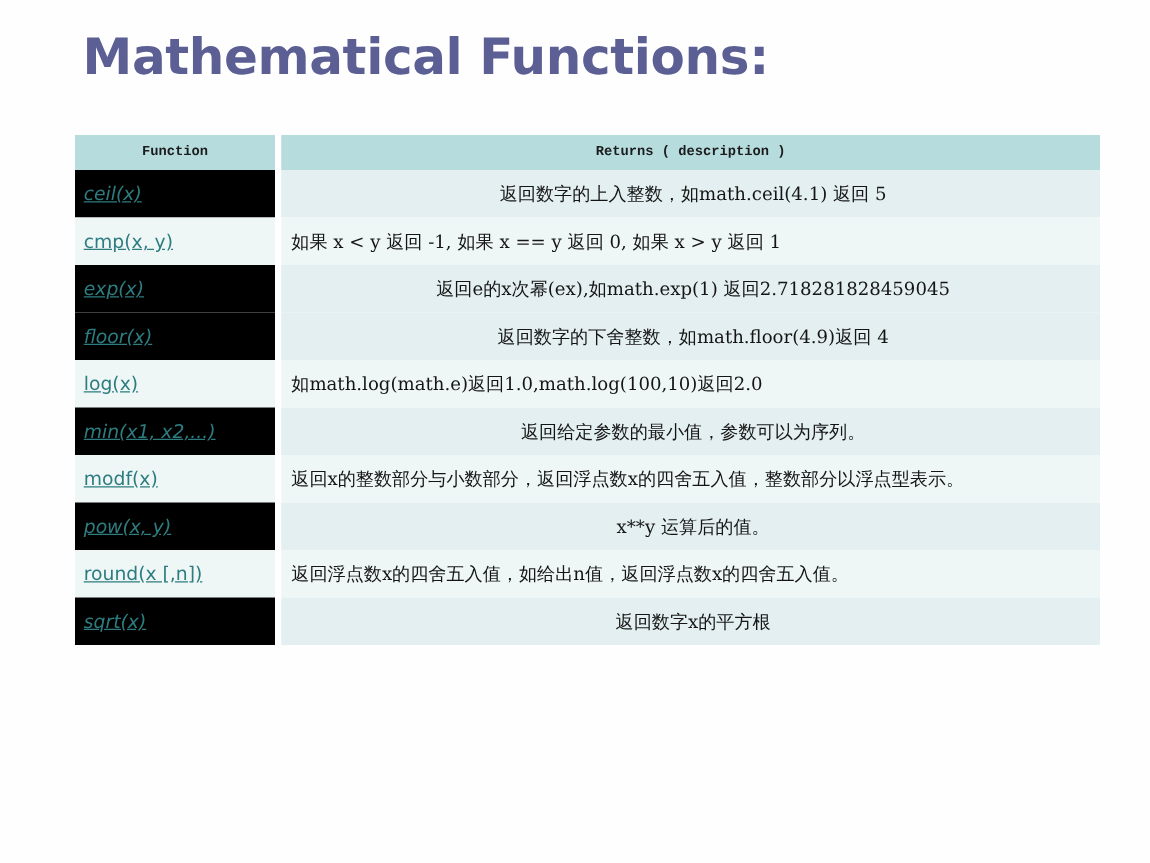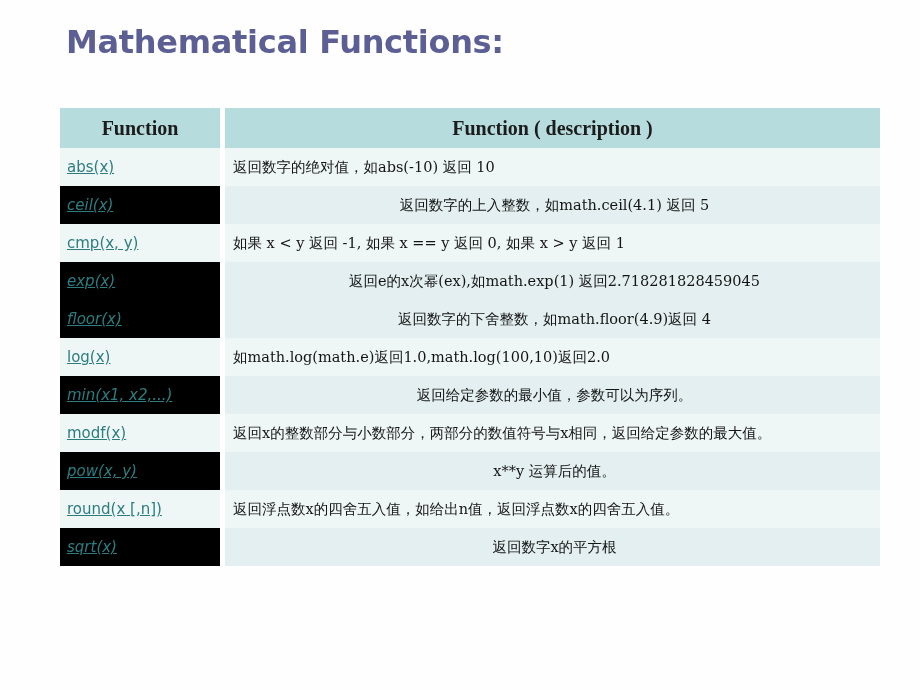--- a/index.html
+++ b/index.html
@@ -19,21 +19,21 @@
     position: absolute;
     inset: 0;
     background: #fefeff;
   }
 
   .slide-title {
     position: absolute;
     left: 66px;
     top: 26px;
     font-family: "DejaVu Sans", "Liberation Sans", sans-serif;
-    font-size: 32px;
+    font-size: 40px;
     font-weight: 600;
     color: #5c5f93;
     letter-spacing: -0.3px;
     line-height: 1.0;
     white-space: nowrap;
   }
 
   .table-wrap {
     position: absolute;
     left: 60px;
@@ -47,25 +47,25 @@
     width: 820px;
     table-layout: fixed;
   }
 
   table.fn-table col.c-fn { width: 160px; }
   table.fn-table col.c-gap { width: 5px; }
   table.fn-table col.c-desc { width: 655px; }
 
   thead th {
     background: #b6dcdd;
-    height: 40px;
-    font-size: 20px;
+    height: 28px;
+    font-size: 11px;
     font-weight: bold;
     color: #1c1c1c;
-    font-family: Liberation Serif, serif;
+    font-family: Liberation Mono, monospace;
     padding: 0 4px;
     vertical-align: middle;
   }
   thead th.h-fn { text-align: center; }
   thead th.h-gap { background: #ffffff; padding: 0; }
   thead th.h-desc { text-align: center; }
 
   tbody td {
     height: 36px;
     vertical-align: middle;
@@ -116,29 +116,24 @@
     <table class="fn-table">
       <colgroup>
         <col class="c-fn">
         <col class="c-gap">
         <col class="c-desc">
       </colgroup>
       <thead>
         <tr>
           <th class="h-fn">Function</th>
           <th class="h-gap"></th>
-          <th class="h-desc">Function ( description )</th>
+          <th class="h-desc">Returns ( description )</th>
         </tr>
       </thead>
       <tbody id="table-body">
-          <tr class="odd">
-            <td class="cell-fn"><span class="fn-link">abs(x)</span></td>
-            <td class="cell-gap"></td>
-            <td class="cell-desc"><span class="desc-text">返回数字的绝对值，如abs(-10) 返回 10</span></td>
-          </tr>
           <tr class="even">
             <td class="cell-fn"><span class="fn-link">ceil(x)</span></td>
             <td class="cell-gap"></td>
             <td class="cell-desc"><span class="desc-text">返回数字的上入整数，如math.ceil(4.1) 返回 5</span></td>
           </tr>
           <tr class="odd">
             <td class="cell-fn"><span class="fn-link">cmp(x, y)</span></td>
             <td class="cell-gap"></td>
             <td class="cell-desc"><span class="desc-text">如果 x &lt; y 返回 -1, 如果 x == y 返回 0, 如果 x &gt; y 返回 1</span></td>
           </tr>
@@ -158,21 +153,21 @@
             <td class="cell-desc"><span class="desc-text">如math.log(math.e)返回1.0,math.log(100,10)返回2.0</span></td>
           </tr>
           <tr class="even">
             <td class="cell-fn"><span class="fn-link">min(x1, x2,...)</span></td>
             <td class="cell-gap"></td>
             <td class="cell-desc"><span class="desc-text">返回给定参数的最小值，参数可以为序列。</span></td>
           </tr>
           <tr class="odd">
             <td class="cell-fn"><span class="fn-link">modf(x)</span></td>
             <td class="cell-gap"></td>
-            <td class="cell-desc"><span class="desc-text">返回x的整数部分与小数部分，两部分的数值符号与x相同，返回给定参数的最大值。</span></td>
+            <td class="cell-desc"><span class="desc-text">返回x的整数部分与小数部分，返回浮点数x的四舍五入值，整数部分以浮点型表示。</span></td>
           </tr>
           <tr class="even">
             <td class="cell-fn"><span class="fn-link">pow(x, y)</span></td>
             <td class="cell-gap"></td>
             <td class="cell-desc"><span class="desc-text">x**y 运算后的值。</span></td>
           </tr>
           <tr class="odd">
             <td class="cell-fn"><span class="fn-link">round(x [,n])</span></td>
             <td class="cell-gap"></td>
             <td class="cell-desc"><span class="desc-text">返回浮点数x的四舍五入值，如给出n值，返回浮点数x的四舍五入值。</span></td>

